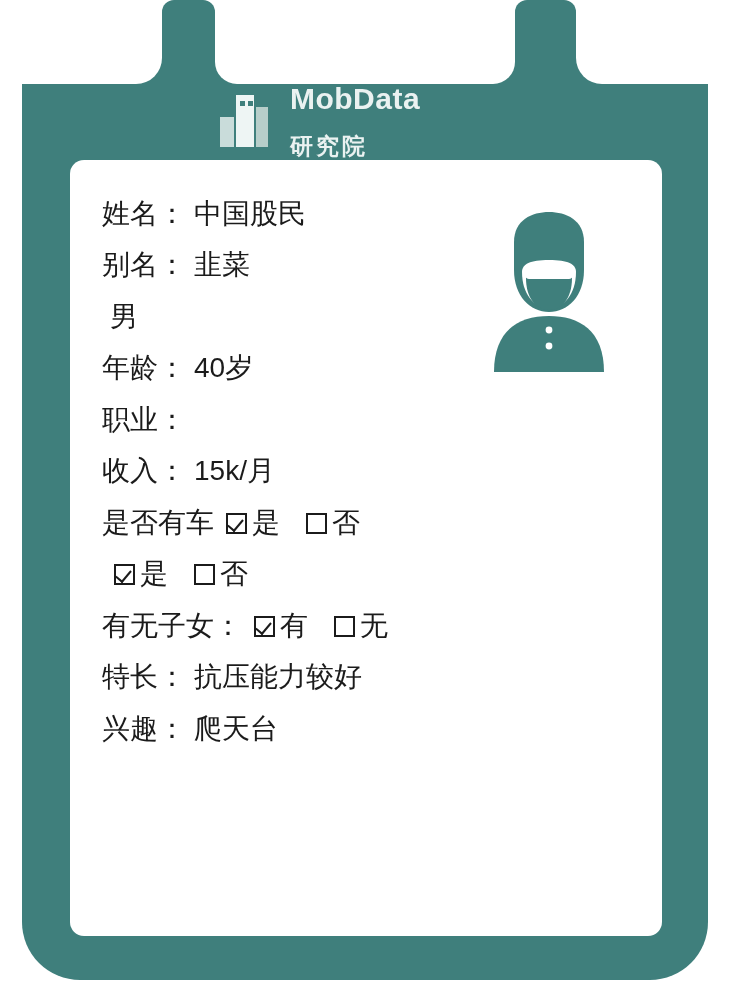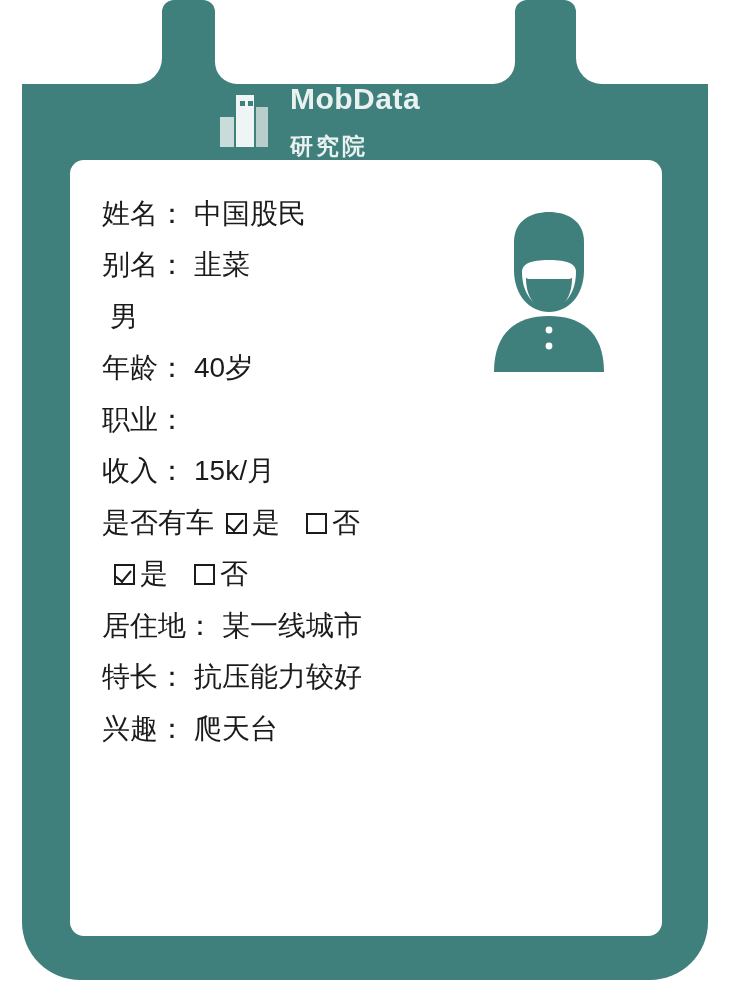--- a/index.html
+++ b/index.html
@@ -268,22 +268,31 @@
               <span class="box checked"></span>
               <span>是</span>
             </span>
             <span class="opt">
               <span class="box"></span>
               <span>否</span>
             </span>
           </span>
         </div>
         <div class="row">
-          <span class="label">居住地：</span>
-          <span class="value">某一线城市</span>
+          <span class="label">有无子女：</span>
+          <span class="opts">
+            <span class="opt">
+              <span class="box checked"></span>
+              <span>有</span>
+            </span>
+            <span class="opt">
+              <span class="box"></span>
+              <span>无</span>
+            </span>
+          </span>
         </div>
         <div class="row">
           <span class="label">特长：</span>
           <span class="value">抗压能力较好</span>
         </div>
         <div class="row">
           <span class="label">兴趣：</span>
           <span class="value">爬天台</span>
         </div>
       </div>

